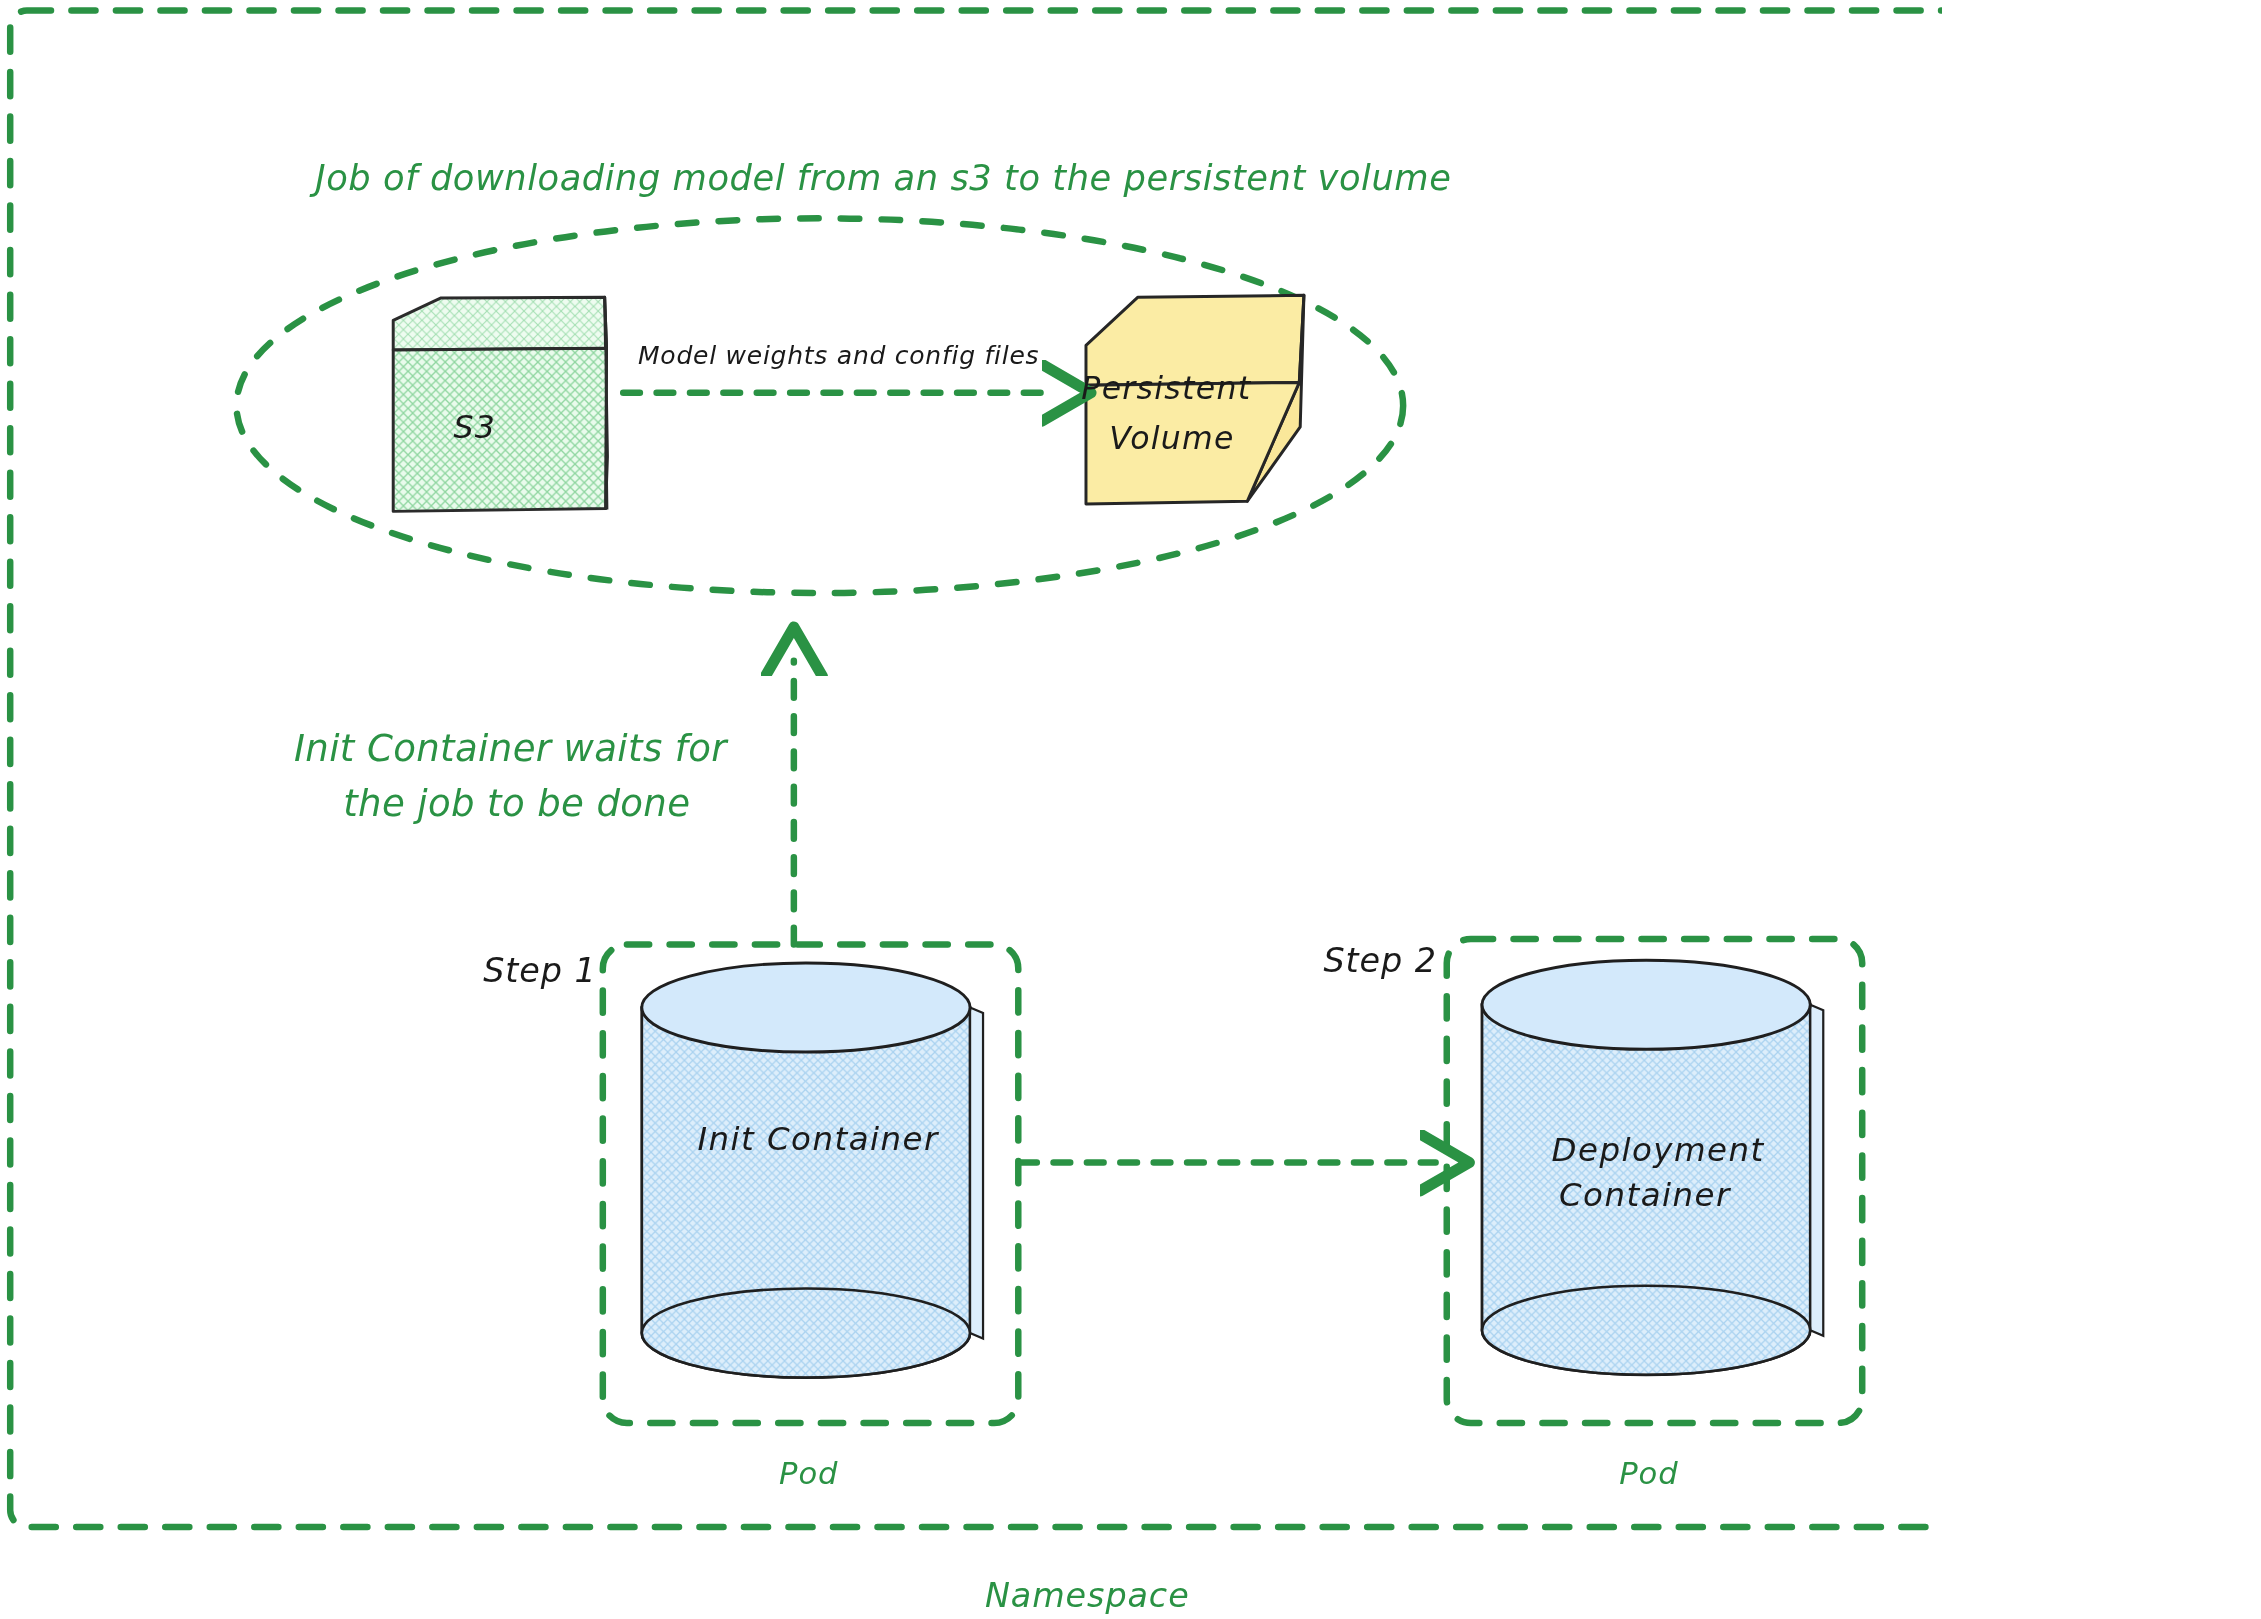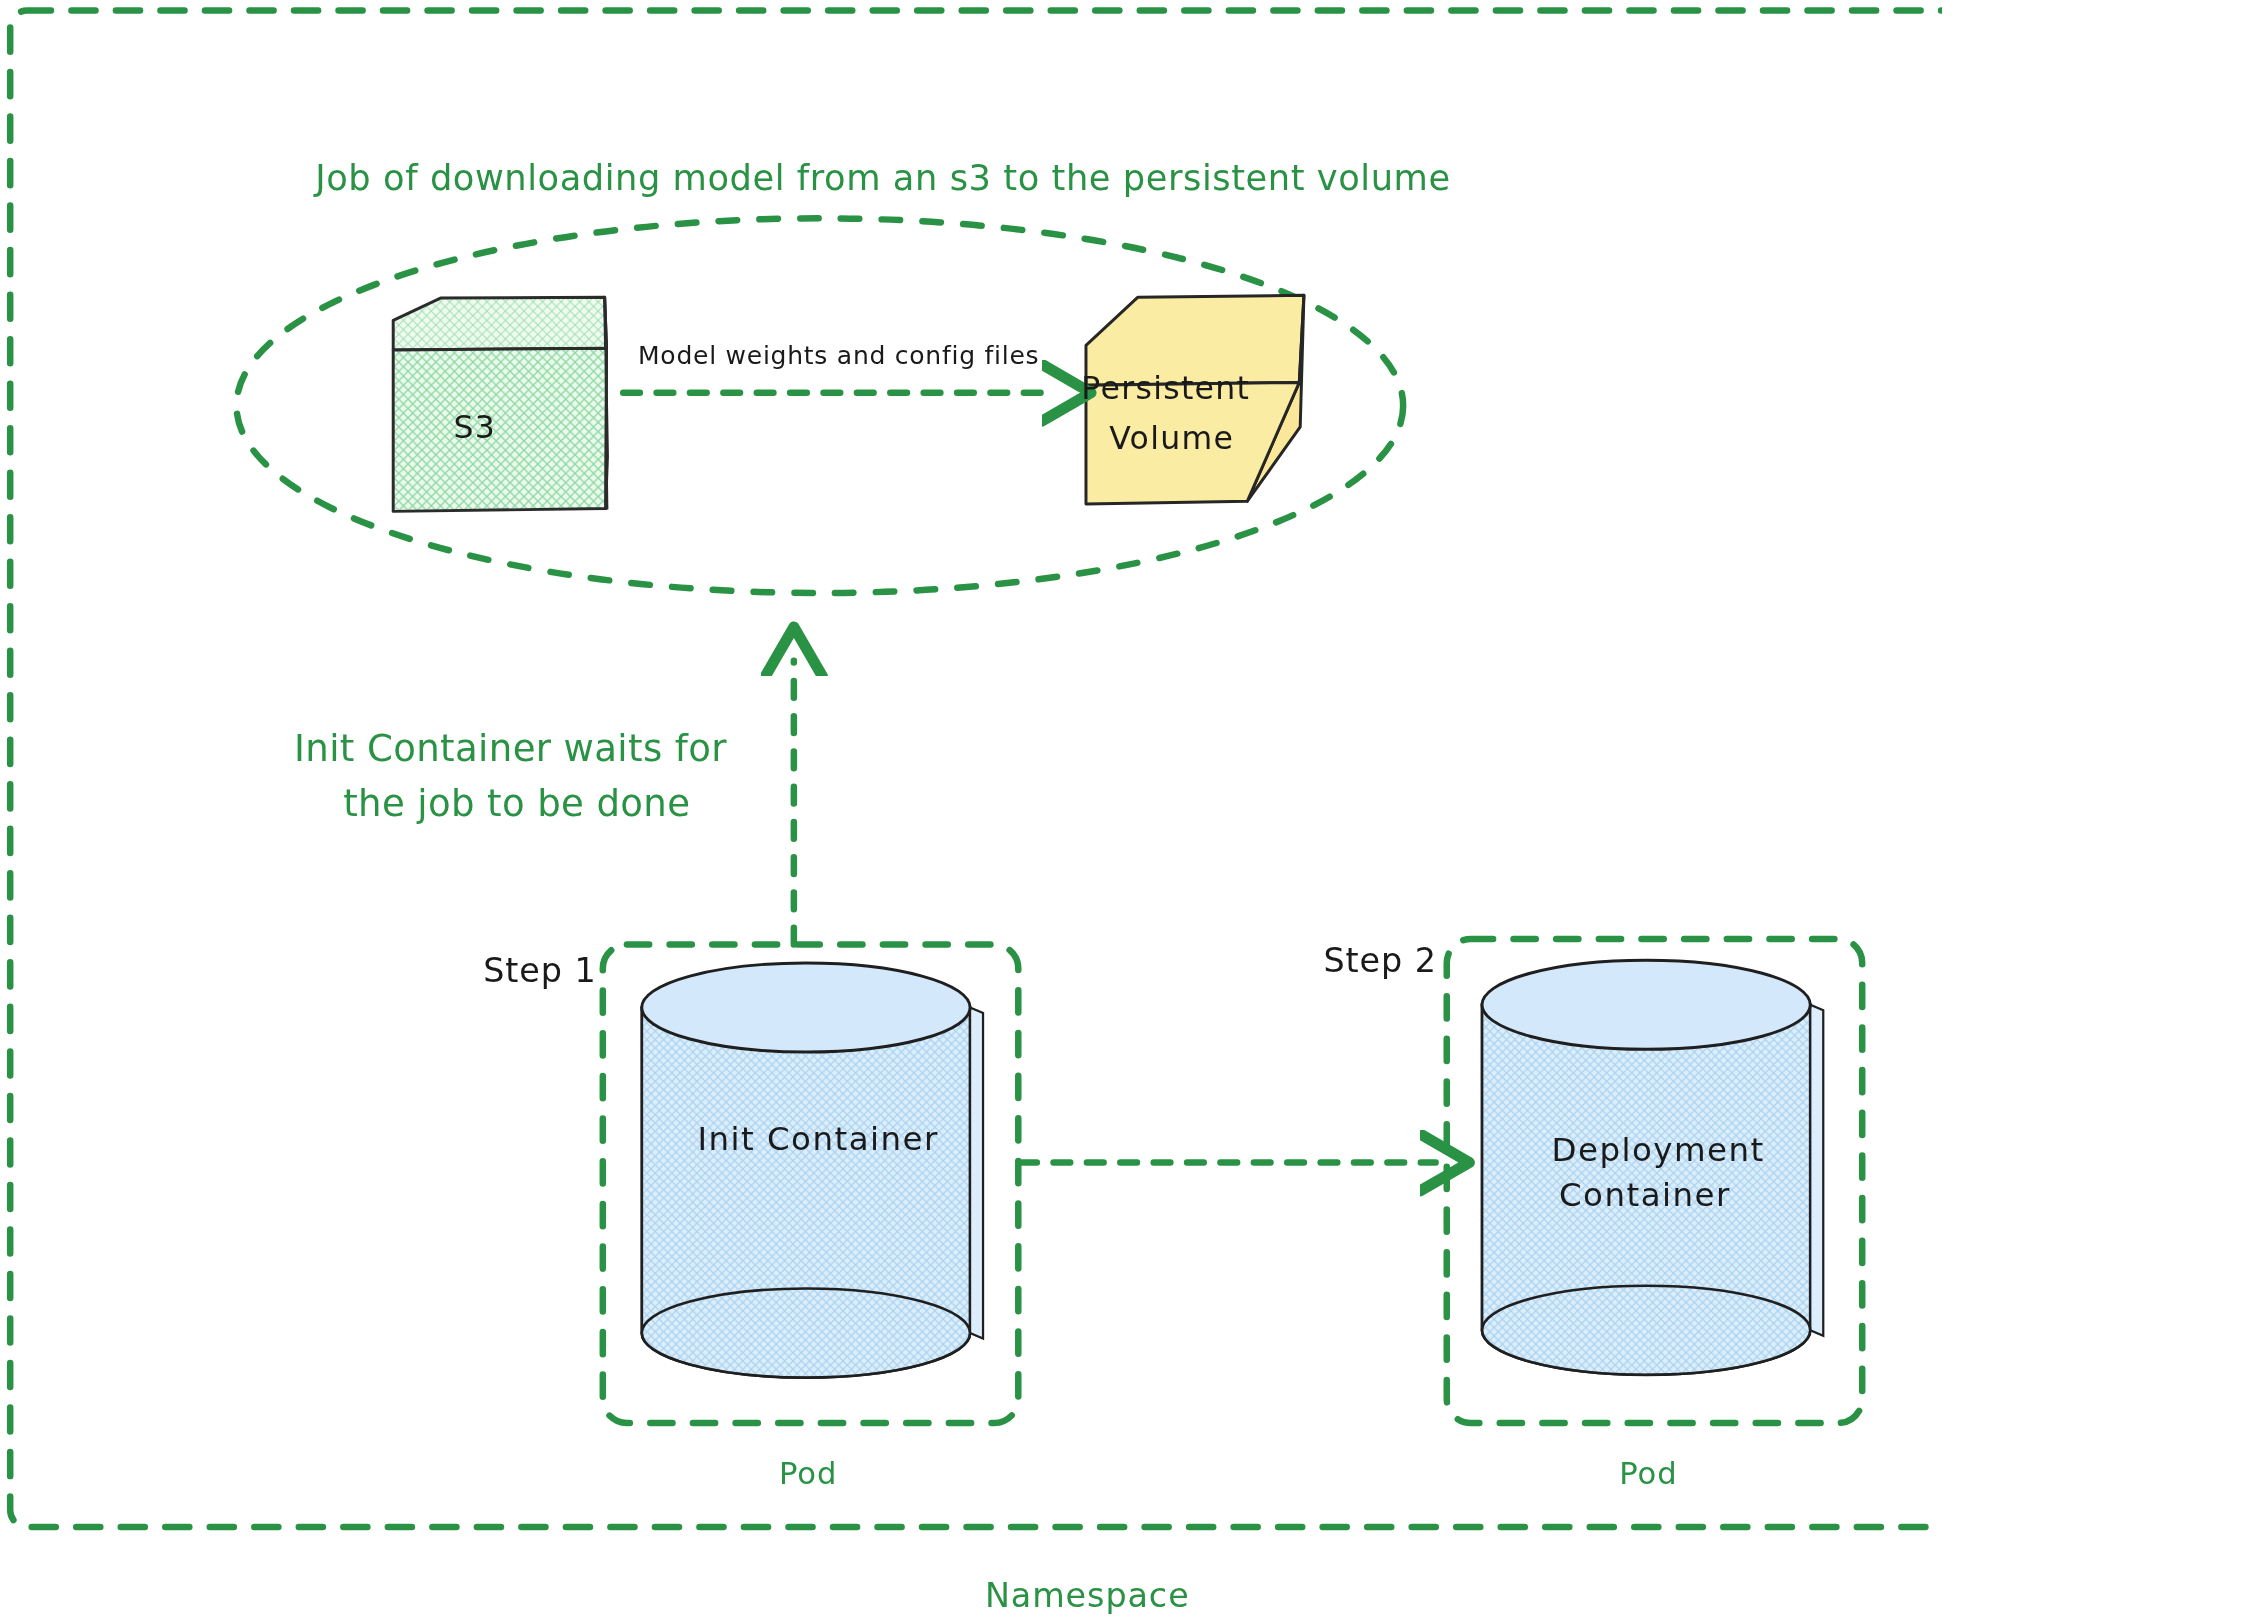--- a/index.html
+++ b/index.html
@@ -10,20 +10,21 @@
   }
   body {
     font-family: "DejaVu Sans", sans-serif;
   }
   #canvas {
     position: relative;
     width: 1942px;
     height: 1620px;
     background: #ffffff;
     overflow: hidden;
+    font-style: italic;
   }
   svg#diagram {
     position: absolute;
     left: 0;
     top: 0;
     width: 2261px;
     height: 1620px;
   }
   
   .t-green {

